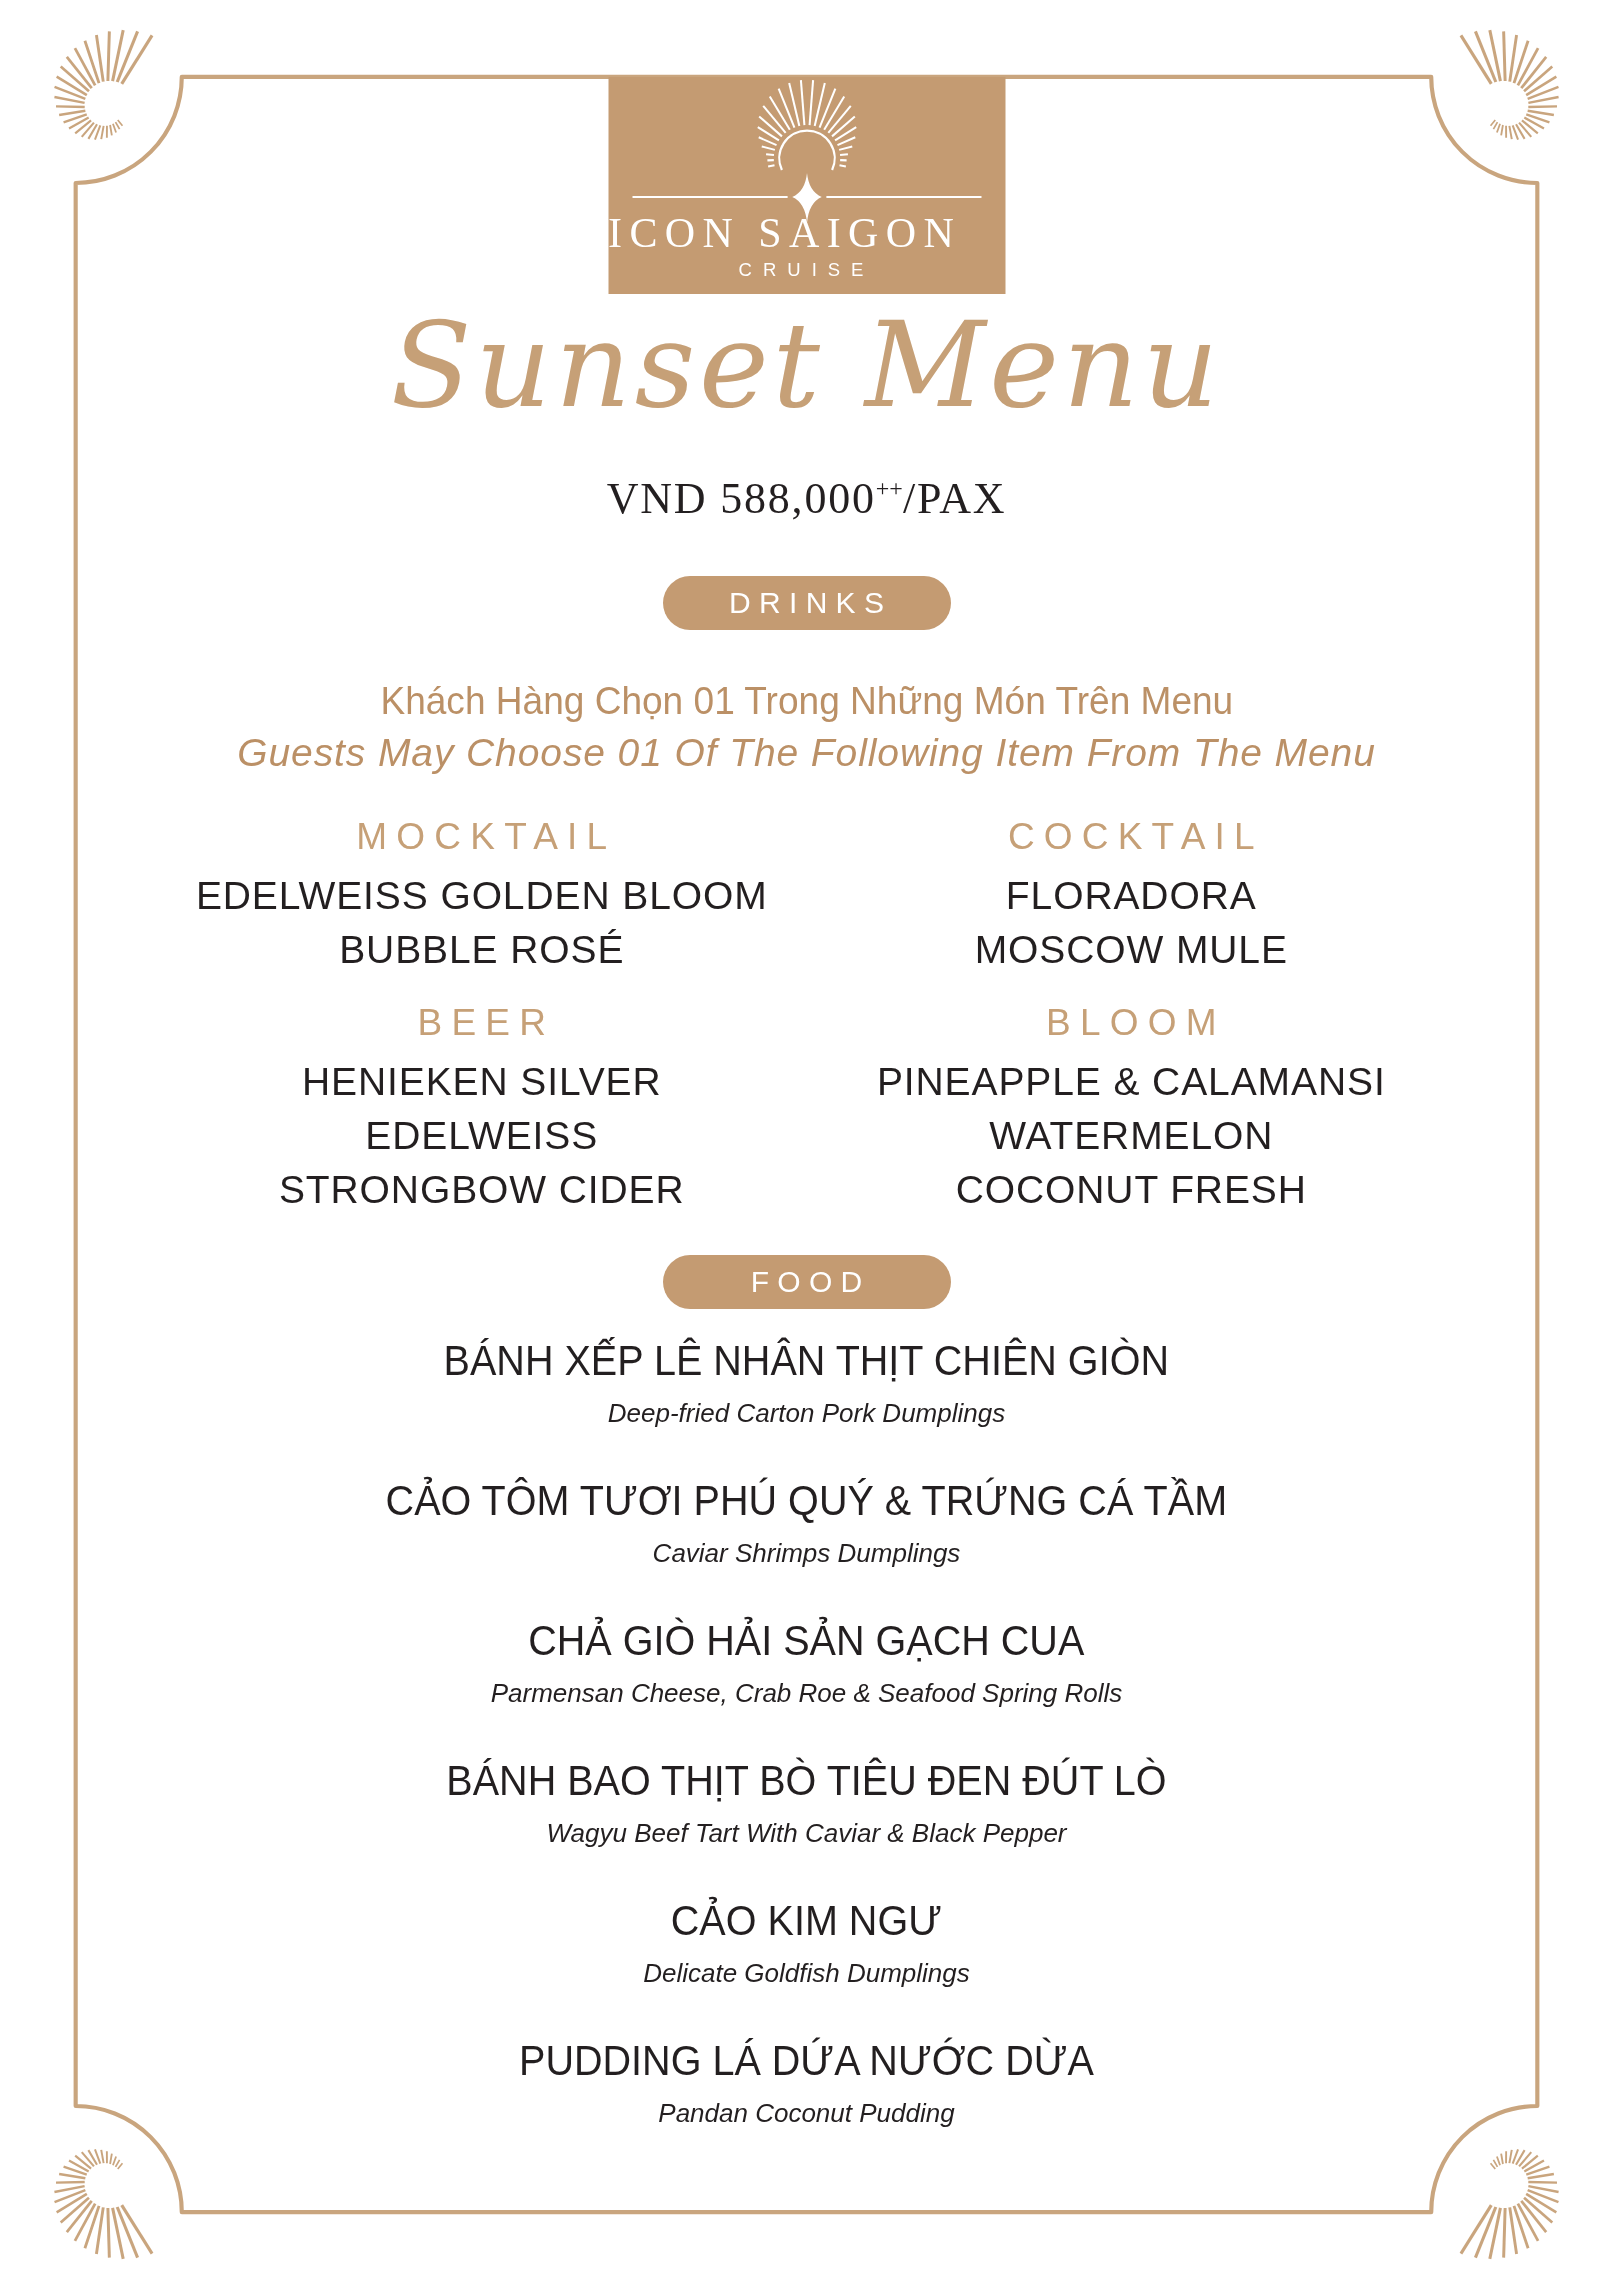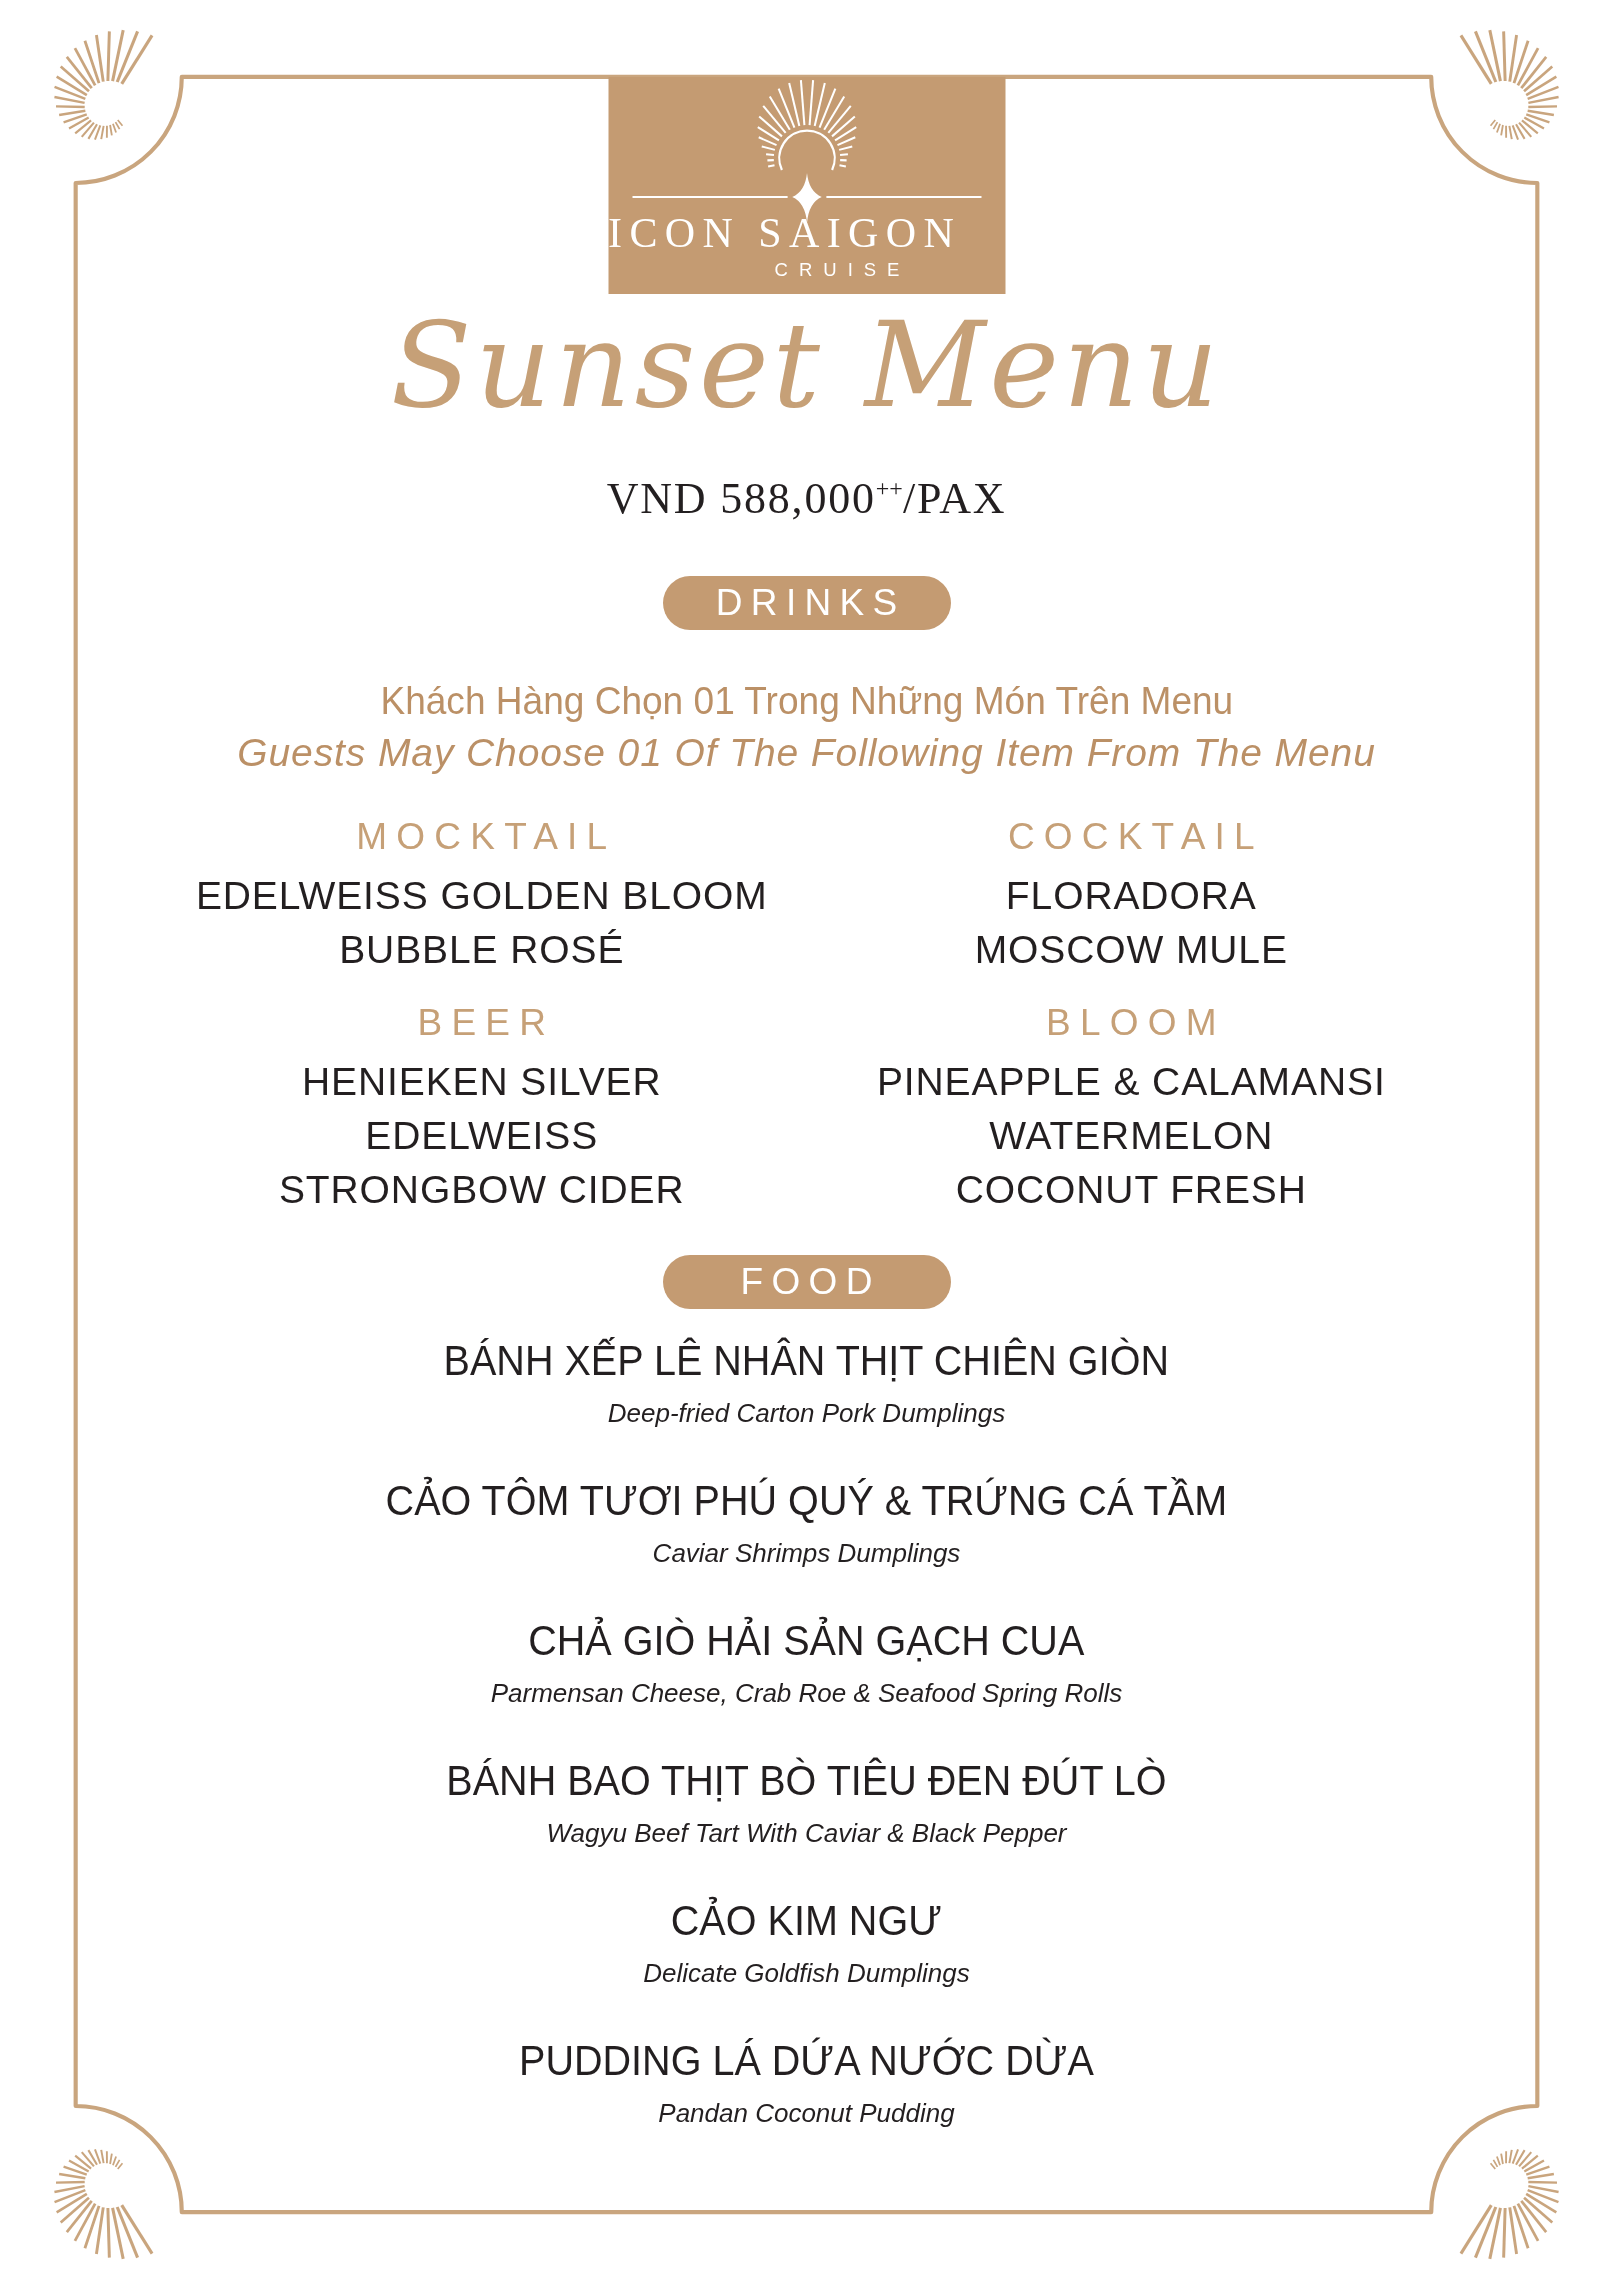--- a/index.html
+++ b/index.html
@@ -23,40 +23,40 @@
     width:397px;height:217px;background:var(--tan);
   }
   .logo-svg{position:absolute;inset:0;width:100%;height:100%;}
   .brand-name{
     position:absolute;top:132px;left:0;width:100%;
     font-family:"Liberation Serif", serif;font-size:42px;letter-spacing:7.4px;
     color:#fff;white-space:nowrap;
   }
   .brand-sub{
     position:absolute;top:182px;left:0;width:100%;text-align:center;
-    font-size:18.5px;letter-spacing:11px;color:#fff;padding-left:36px;
+    font-size:18.5px;letter-spacing:11px;color:#fff;
   }
   
   .menu-title{
     position:absolute;top:305px;left:0;width:100%;text-align:center;
     font-family:"DejaVu Serif","Liberation Serif",serif;font-style:italic;
     font-size:118px;line-height:120px;color:var(--tan-light);
     letter-spacing:3.7px;white-space:nowrap;
   }
   .price-line{
     position:absolute;top:473px;left:0;width:100%;text-align:center;
     font-family:"Liberation Serif",serif;font-size:44px;color:var(--ink);
     letter-spacing:1.8px;
   }
   .price-line sup{font-size:24px;vertical-align:16.6px;letter-spacing:0;}
   
   .pill{
     position:absolute;left:50%;transform:translateX(-50%);
     min-width:288px;height:54px;border-radius:27px;background:var(--tan);
-    color:#fff;font-size:37px;letter-spacing:8.3px;text-indent:8.3px;
+    color:#fff;font-size:30px;letter-spacing:8.3px;text-indent:8.3px;
     display:flex;align-items:center;justify-content:center;box-sizing:border-box;
     padding:0 37px;
   }
   .pill-drinks{top:576px;}
   .pill-food{top:1255px;}
   
   .note-vi{
     position:absolute;top:679px;left:0;width:100%;text-align:center;
     color:var(--tan-muted);font-size:39px;
   }

